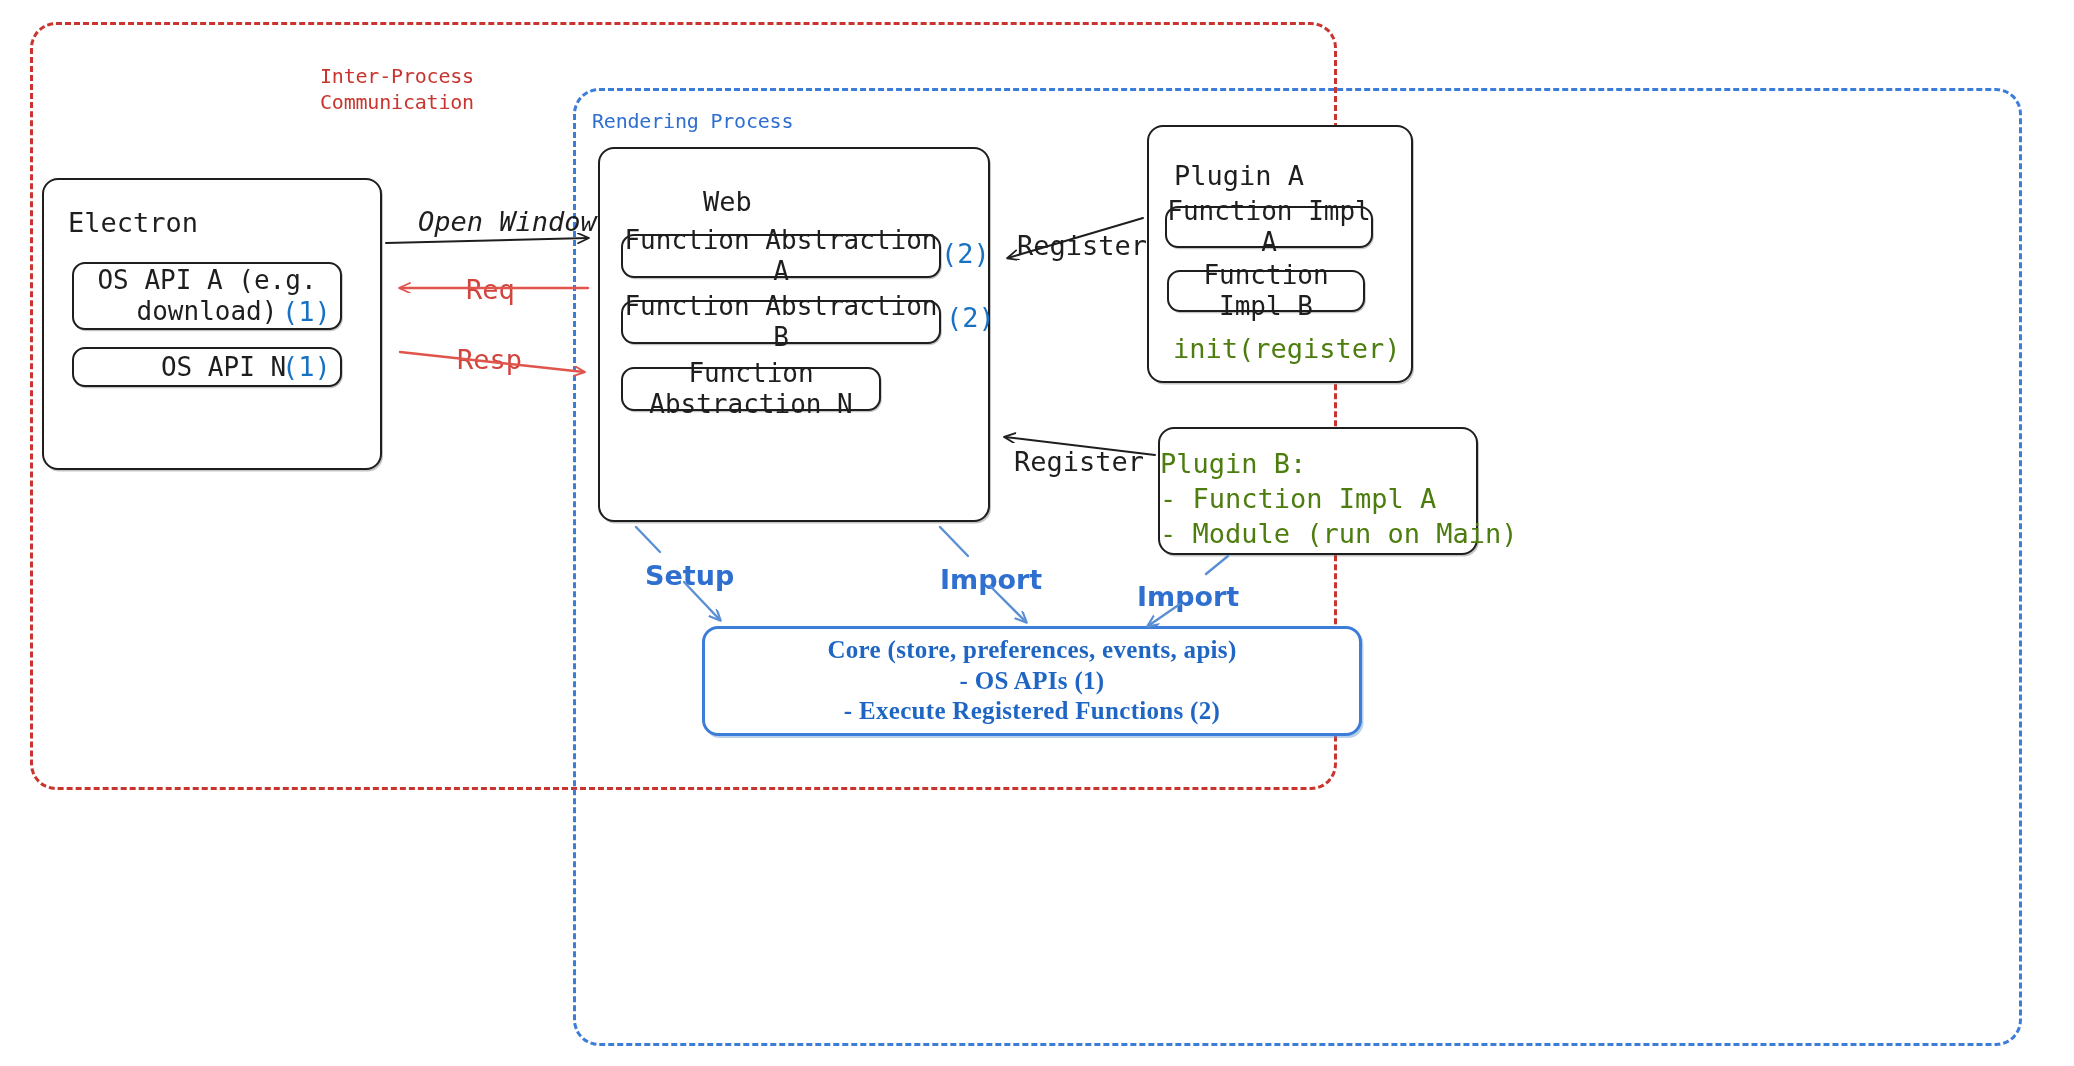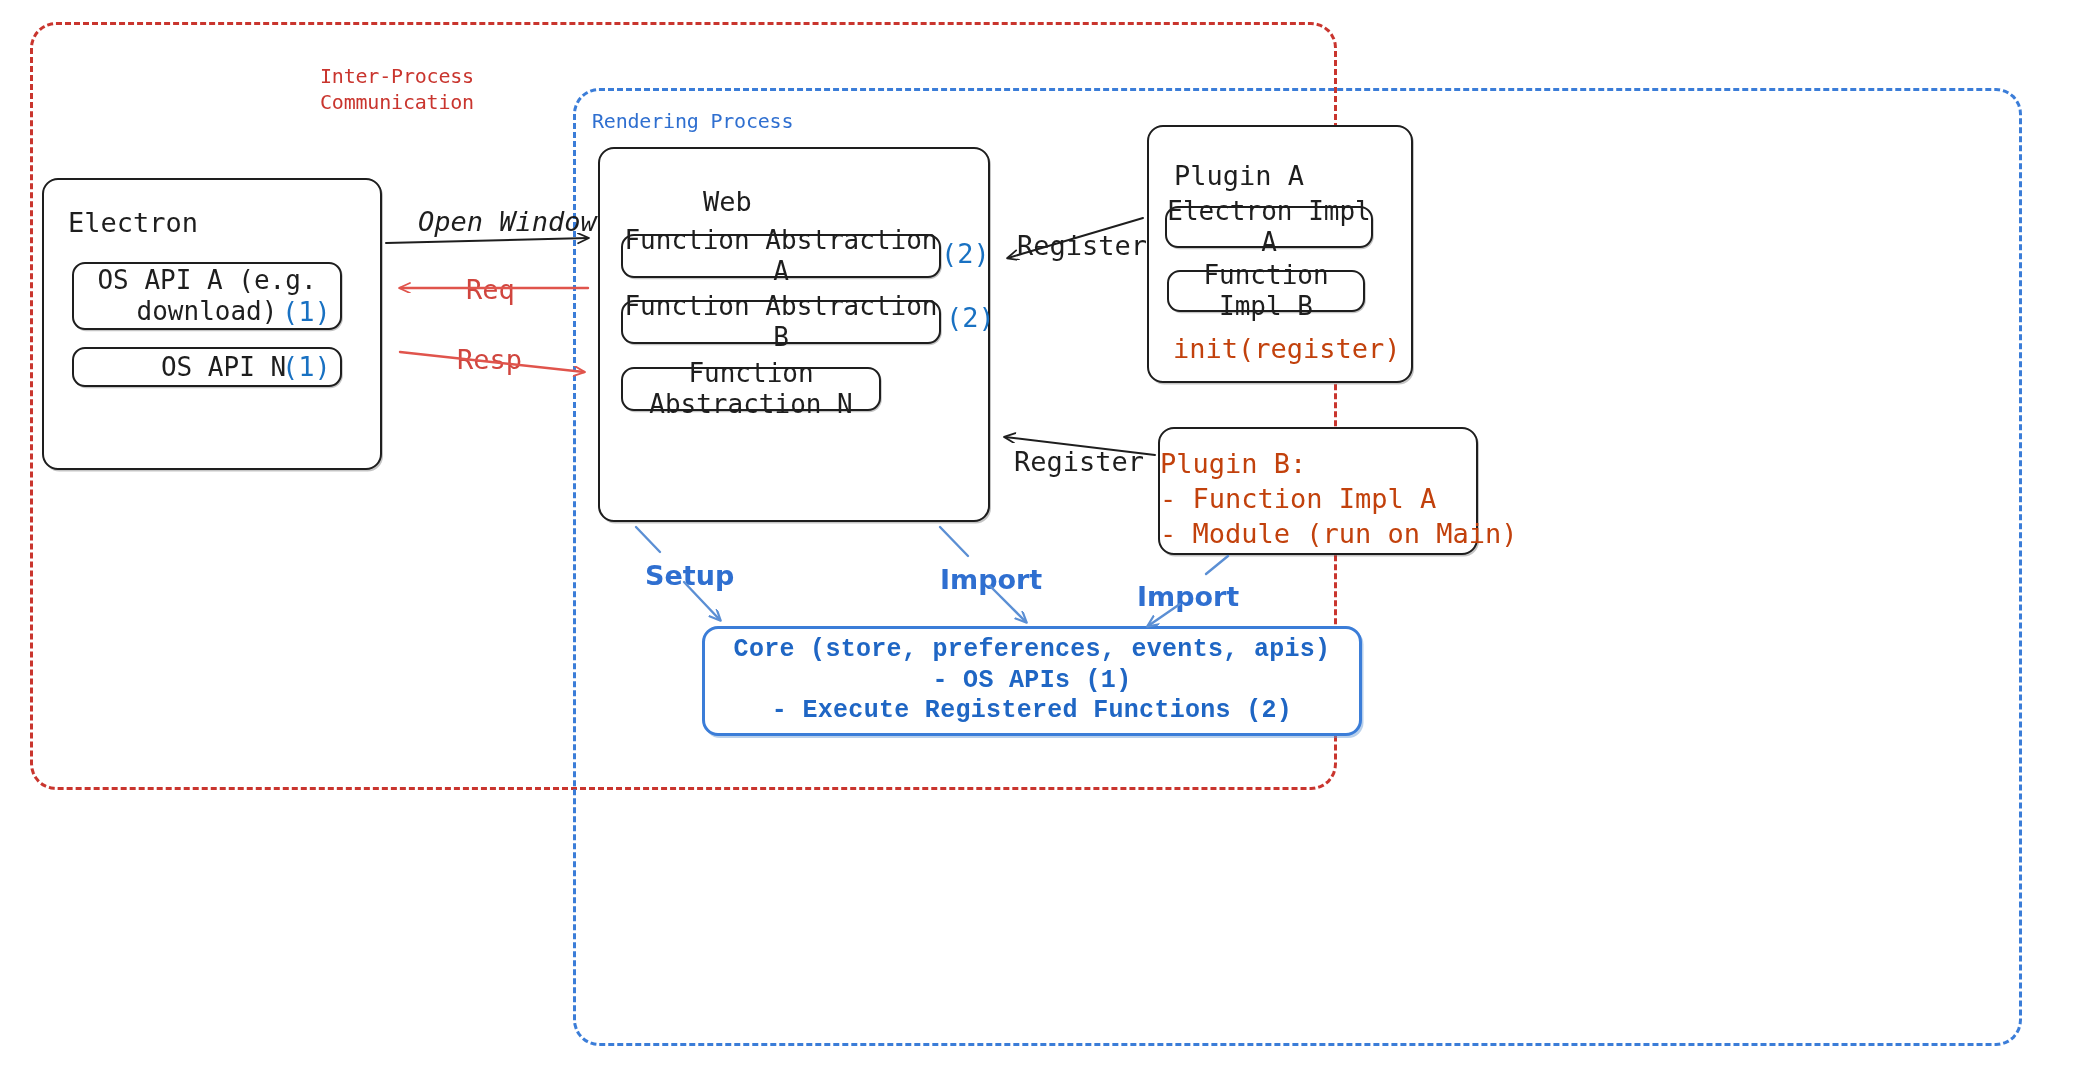--- a/index.html
+++ b/index.html
@@ -71,21 +71,21 @@
   }
   .marker {
     position: absolute;
     font-size: 27px;
     color: #1971c2;
     white-space: nowrap;
   }
   .plain-text {
     position: absolute;
     font-size: 27px;
-    color: #c2410c;
+    color: #4d7c0f;
     white-space: pre-line;
     line-height: 1.3;
   }
 
   
   .electron-box { left: 42px; top: 178px; width: 340px; height: 292px; }
 
   
   .web-box { left: 598px; top: 147px; width: 392px; height: 375px; }
 
@@ -96,21 +96,21 @@
   
   .core-box {
     left: 702px; top: 626px; width: 660px; height: 110px;
     border: 3px solid #3b7dd8;
     border-radius: 16px;
     background: #ffffff;
     box-shadow: 2px 2.5px 0 -0.5px rgba(100,150,210,0.45);
     display: flex; align-items: center; justify-content: center;
   }
   .core-text {
-    font-family: Liberation Mono, monospace;
+    font-family: Liberation Serif, serif;
     font-weight: bold;
     font-size: 25px;
     color: #1f66c4;
     text-align: center;
     line-height: 1.22;
     white-space: pre-line;
     letter-spacing: 0.3px;
   }
 
   
@@ -153,21 +153,21 @@
   <div class="abs node web-box"></div>
   <div class="node-title" style="left:703px; top:186px;">Web</div>
   <div class="abs chip" style="left:621px; top:234px; width:320px; height:44px;">Function Abstraction A</div>
   <div class="marker" style="left:941px; top:238px;">(2)</div>
   <div class="abs chip" style="left:621px; top:300px; width:320px; height:44px;">Function Abstraction B</div>
   <div class="marker" style="left:946px; top:302px;">(2)</div>
   <div class="abs chip" style="left:621px; top:367px; width:260px; height:44px;">Function Abstraction N</div>
 
   <div class="abs node plugin-a-box"></div>
   <div class="node-title" style="left:1174px; top:160px;">Plugin A</div>
-  <div class="abs chip" style="left:1165px; top:206px; width:208px; height:42px;">Electron Impl A</div>
+  <div class="abs chip" style="left:1165px; top:206px; width:208px; height:42px;">Function Impl A</div>
   <div class="abs chip" style="left:1167px; top:270px; width:198px; height:42px;">Function Impl B</div>
   <div class="plain-text" style="left:1173px; top:331px;">init(register)</div>
 
   <div class="abs node plugin-b-box"></div>
   <div class="plain-text" style="left:1160px; top:446px;">Plugin B:
 - Function Impl A
 - Module (run on Main)</div>
 
   <div class="abs core-box">
     <div class="core-text">Core (store, preferences, events, apis)

